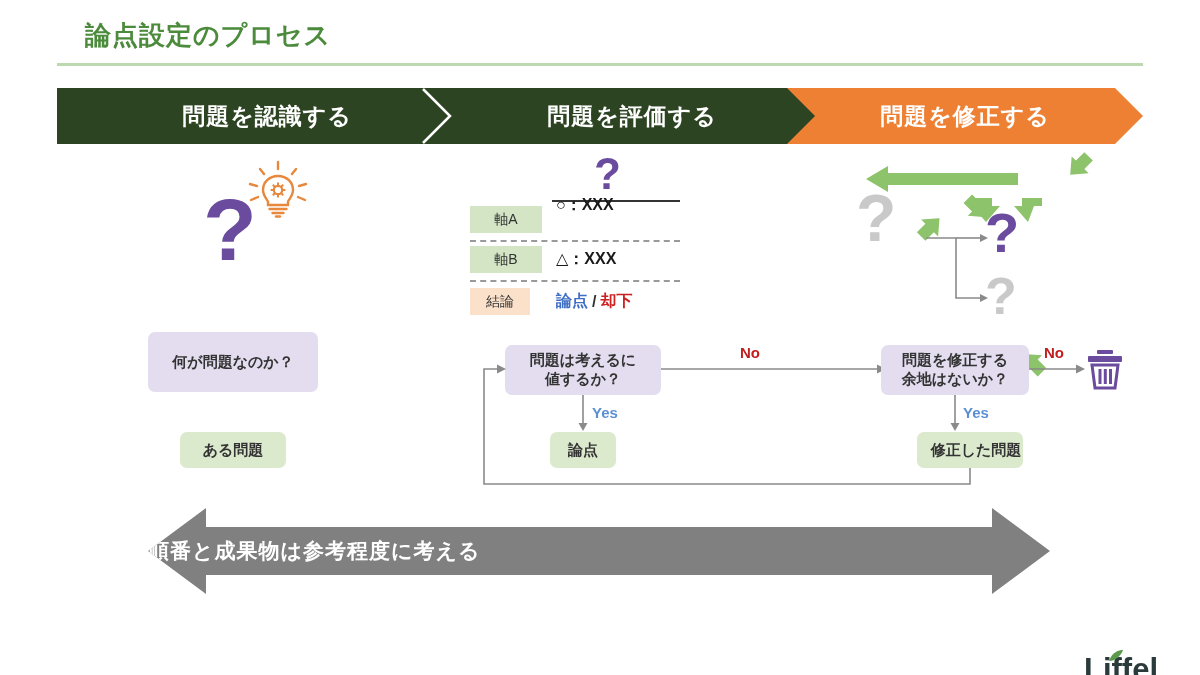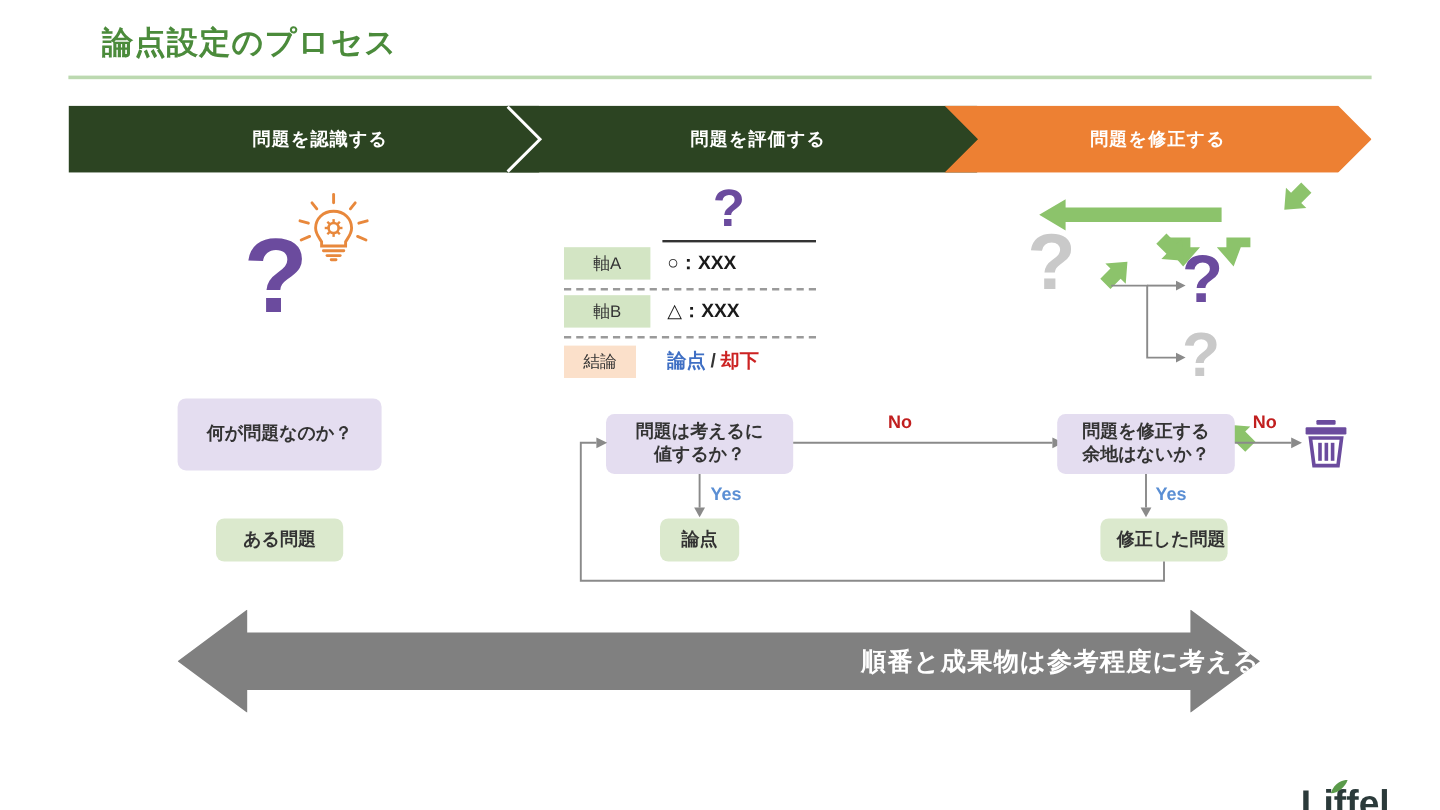--- a/index.html
+++ b/index.html
@@ -52,21 +52,21 @@
   .chev {
     position: absolute;
     top: 0;
     height: 56px;
     display: flex;
     align-items: center;
     justify-content: center;
   }
   .chev-label {
     color: #ffffff;
-    font-size: 15px;
+    font-size: 23px;
     font-weight: bold;
     letter-spacing: 1px;
     position: relative;
     z-index: 4;
     white-space: nowrap;
   }
   .chev-1 {
     left: 0;
     width: 420px;
     background: #2c4422;
@@ -168,21 +168,21 @@
     width: 902px;
     height: 86px;
     background: #808080;
     clip-path: polygon(
       0 50%, 58px 0, 58px 19px,
       844px 19px, 844px 0, 902px 50%,
       844px 100%, 844px 67px,
       58px 67px, 58px 100%);
     display: flex;
     align-items: center;
-    justify-content: flex-end;
+    justify-content: flex-start;
   }
   .dbl-arrow-label {
     color: #ffffff;
     font-size: 21px;
     font-weight: bold;
     letter-spacing: 1px;
     white-space: nowrap;
   }
 
   
@@ -271,21 +271,21 @@
   <div class="pill grn" style="left:180px; top:432px; width:106px; height:36px;">
     <span>ある問題</span>
   </div>
 
   <div class="qmark q-purple" style="left:594px; top:152px; font-size:44px;">?</div>
   <div class="tbl-rule" style="left:552px; top:200px; width:128px;"></div>
 
   <div class="tbl-key k-green" style="left:470px; top:206px; width:72px; height:27px;">
     <span>軸A</span>
   </div>
-  <div class="tbl-val" style="left:556px; top:206px; height:27px;">○：XXX</div>
+  <div class="tbl-val" style="left:556px; top:192px; height:27px;">○：XXX</div>
   <div class="tbl-dash" style="left:470px; top:240px; width:210px;"></div>
 
   <div class="tbl-key k-green" style="left:470px; top:246px; width:72px; height:27px;">
     <span>軸B</span>
   </div>
   <div class="tbl-val" style="left:556px; top:246px; height:27px;">△：XXX</div>
   <div class="tbl-dash" style="left:470px; top:280px; width:210px;"></div>
 
   <div class="tbl-key k-peach" style="left:470px; top:288px; width:60px; height:27px;">
     <span>結論</span>

